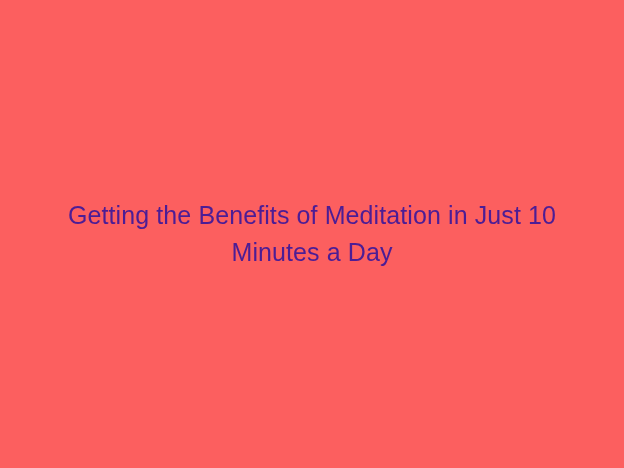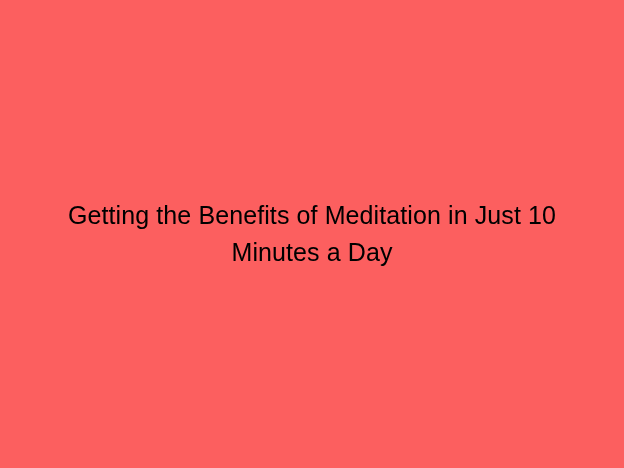--- a/index.html
+++ b/index.html
@@ -29,21 +29,21 @@
 
   #title-block {
     box-sizing: border-box;
     width: 100%;
     padding: 0 48px;
     text-align: center;
   }
 
   #page-title {
     margin: 0;
-    color: #000000;
+    color: #4c1d95;
     font-family: "Liberation Sans", sans-serif;
     font-size: 25px;
     font-weight: 400;
     line-height: 37px;
     letter-spacing: 0.1px;
     text-align: center;
     word-wrap: break-word;
   }
 </style>
 </head>

